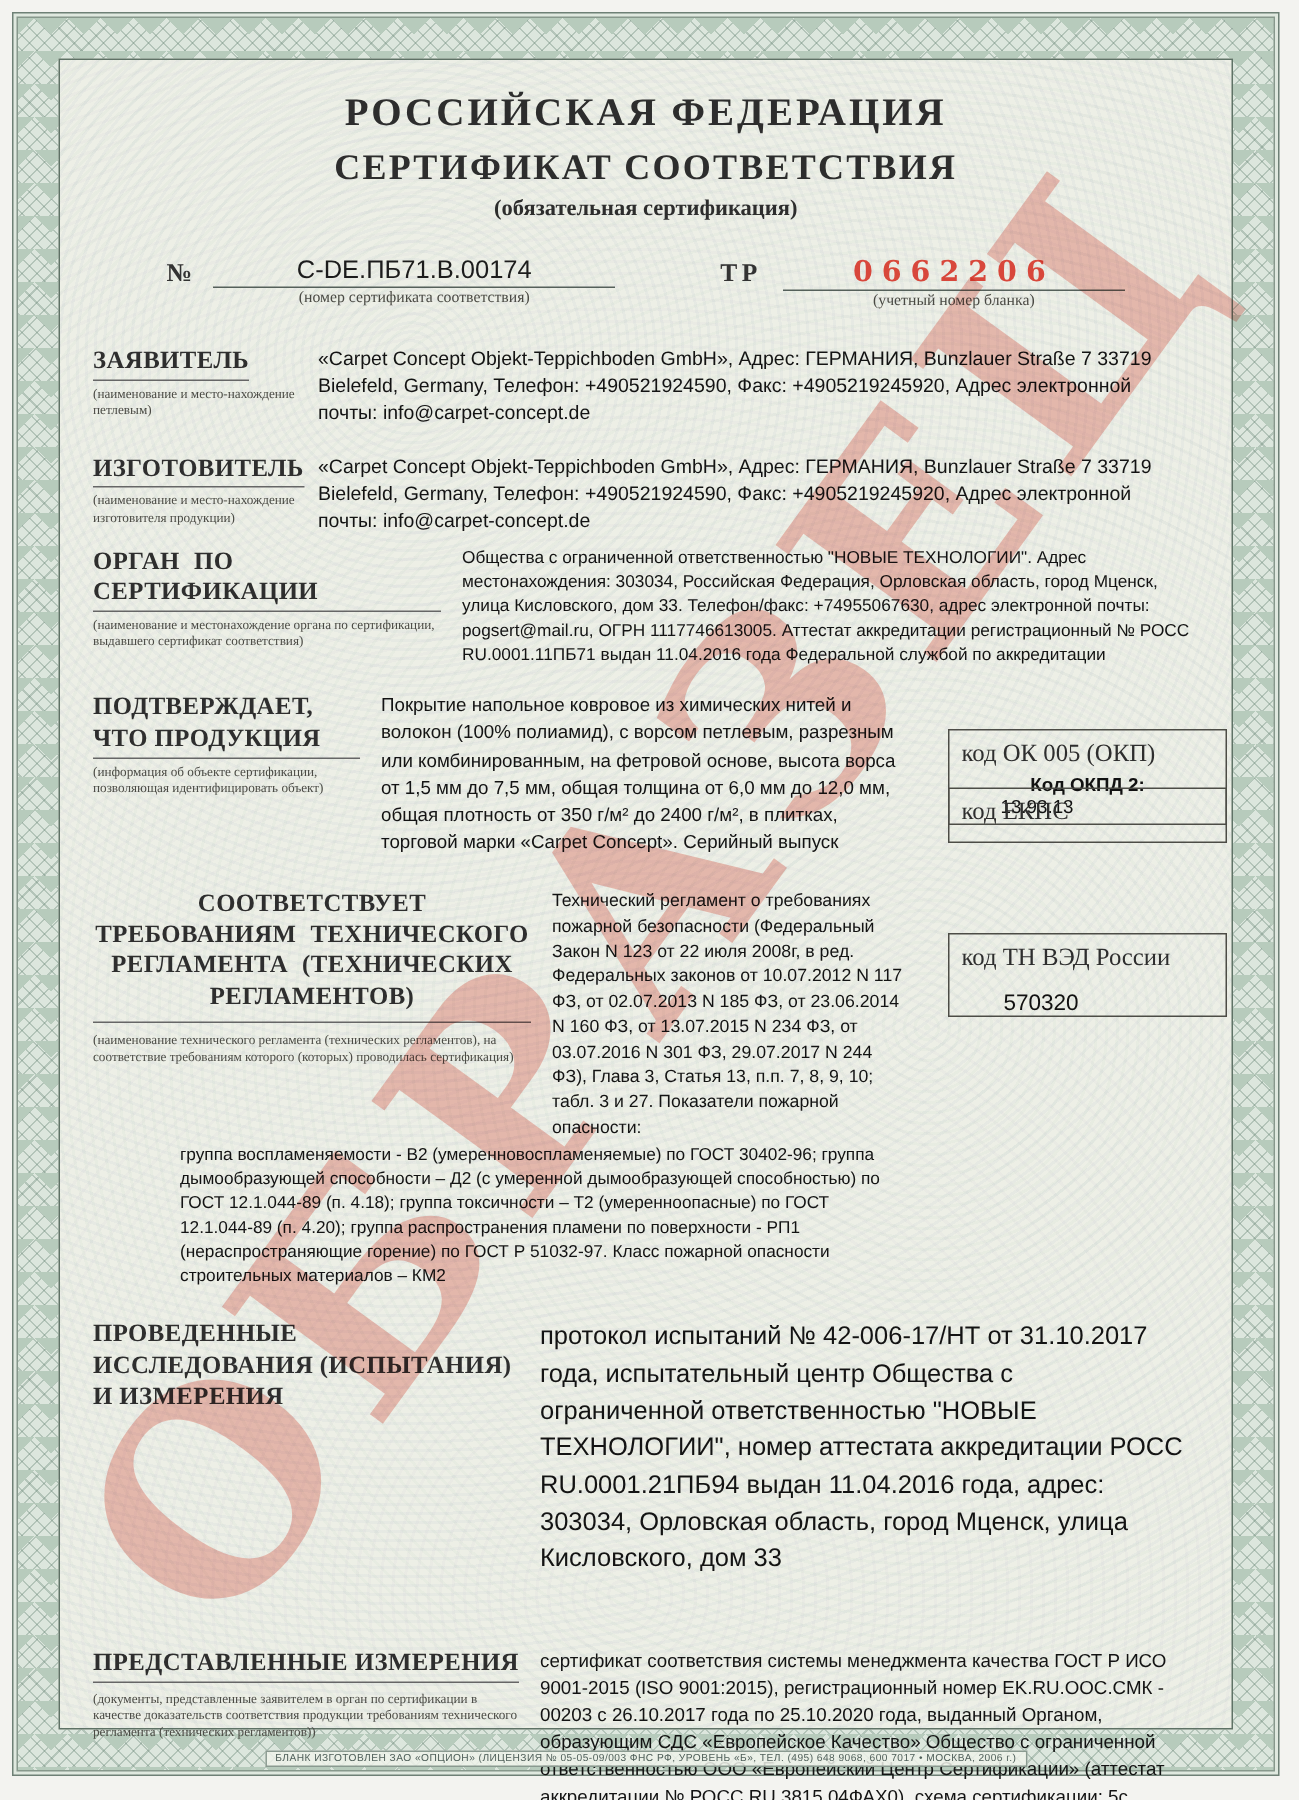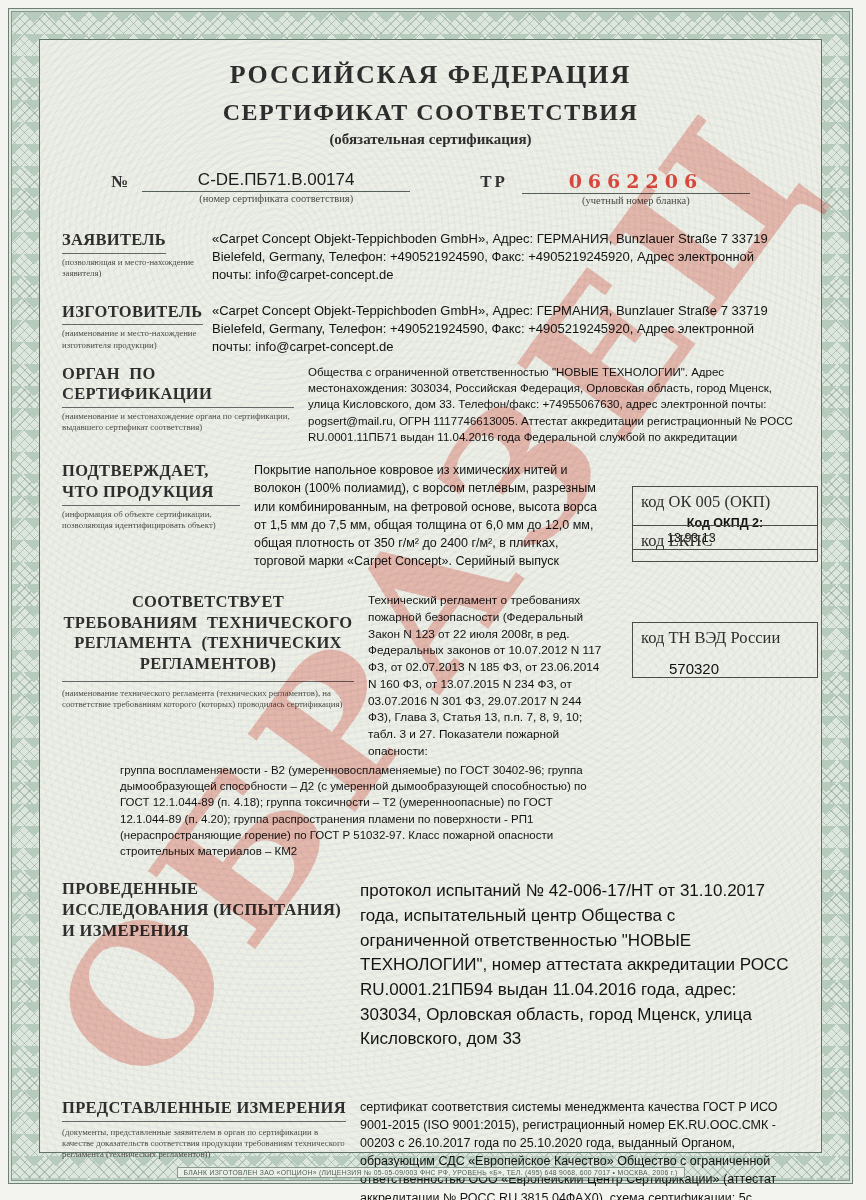--- a/index.html
+++ b/index.html
@@ -133,21 +133,21 @@
         <span class="tr-label">ТР</span>
         <div class="numcell blank">
           <span class="val">0662206</span>
           <div class="cap">(учетный номер бланка)</div>
         </div>
       </div>
 
       <div class="row" style="margin-top:24px;">
         <div class="lab w130">
           <h3 class="rule">ЗАЯВИТЕЛЬ</h3>
-          <div class="cap">(позволяющая и место-нахождение заявителя)</div>
+          <div class="cap">(наименование и место-нахождение петлевым)</div>
         </div>
         <div class="txt" style="margin-right:24px;">«Carpet Concept Objekt-Teppichboden GmbH», Адрес: ГЕРМАНИЯ, Bunzlauer Straße 7 33719 Bielefeld, Germany, Телефон: +490521924590, Факс: +4905219245920, Адрес электронной почты: info@carpet-concept.de</div>
       </div>
 
       <div class="row" style="margin-top:18px;">
         <div class="lab w130">
           <h3 class="rule">ИЗГОТОВИТЕЛЬ</h3>
           <div class="cap">(наименование и место-нахождение изготовителя продукции)</div>
         </div>
         <div class="txt" style="margin-right:24px;">«Carpet Concept Objekt-Teppichboden GmbH», Адрес: ГЕРМАНИЯ, Bunzlauer Straße 7 33719 Bielefeld, Germany, Телефон: +490521924590, Факс: +4905219245920, Адрес электронной почты: info@carpet-concept.de</div>

